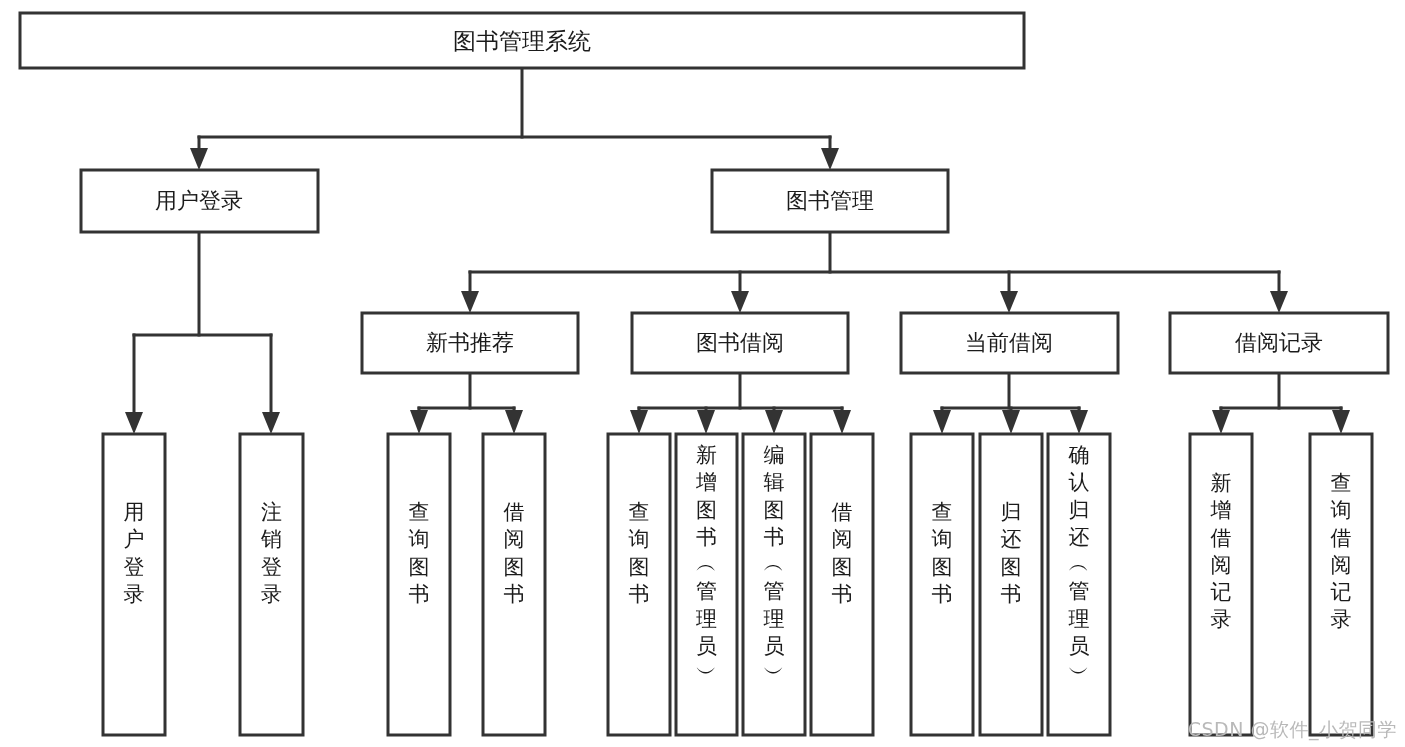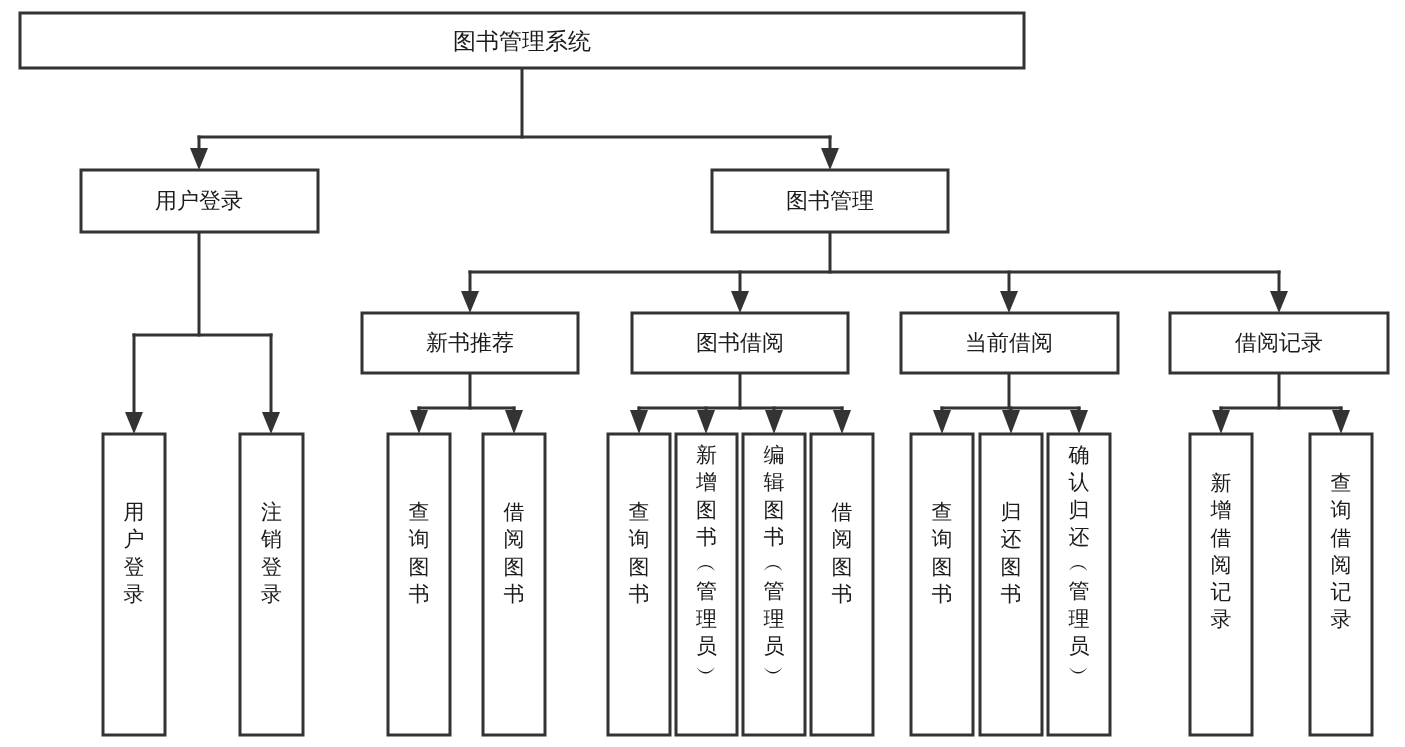--- a/index.html
+++ b/index.html
@@ -220,13 +220,14 @@
   <div class="vert-label" style="left:911px; top:499px; width:62px;"><span style="display: block;">查</span><span style="display: block;">询</span><span style="display: block;">图</span><span style="display: block;">书</span></div>
 
   <div class="vert-label" style="left:980px; top:499px; width:62px;"><span style="display: block;">归</span><span style="display: block;">还</span><span style="display: block;">图</span><span style="display: block;">书</span></div>
 
   <div class="vert-label" style="left:1048px; top:442px; width:62px;"><span style="display: block;">确</span><span style="display: block;">认</span><span style="display: block;">归</span><span style="display: block;">还</span><span style="display: block; transform: none;">︵</span><span style="display: block;">管</span><span style="display: block;">理</span><span style="display: block;">员</span><span style="display: block; transform: none;">︶</span></div>
 
   <div class="vert-label" style="left:1190px; top:470px; width:62px;"><span style="display: block;">新</span><span style="display: block;">增</span><span style="display: block;">借</span><span style="display: block;">阅</span><span style="display: block;">记</span><span style="display: block;">录</span></div>
 
   <div class="vert-label" style="left:1310px; top:470px; width:62px;"><span style="display: block;">查</span><span style="display: block;">询</span><span style="display: block;">借</span><span style="display: block;">阅</span><span style="display: block;">记</span><span style="display: block;">录</span></div>
 
+  <div class="watermark">CSDN @软件_小贺同学</div>
 </div>
 
 </body></html>

